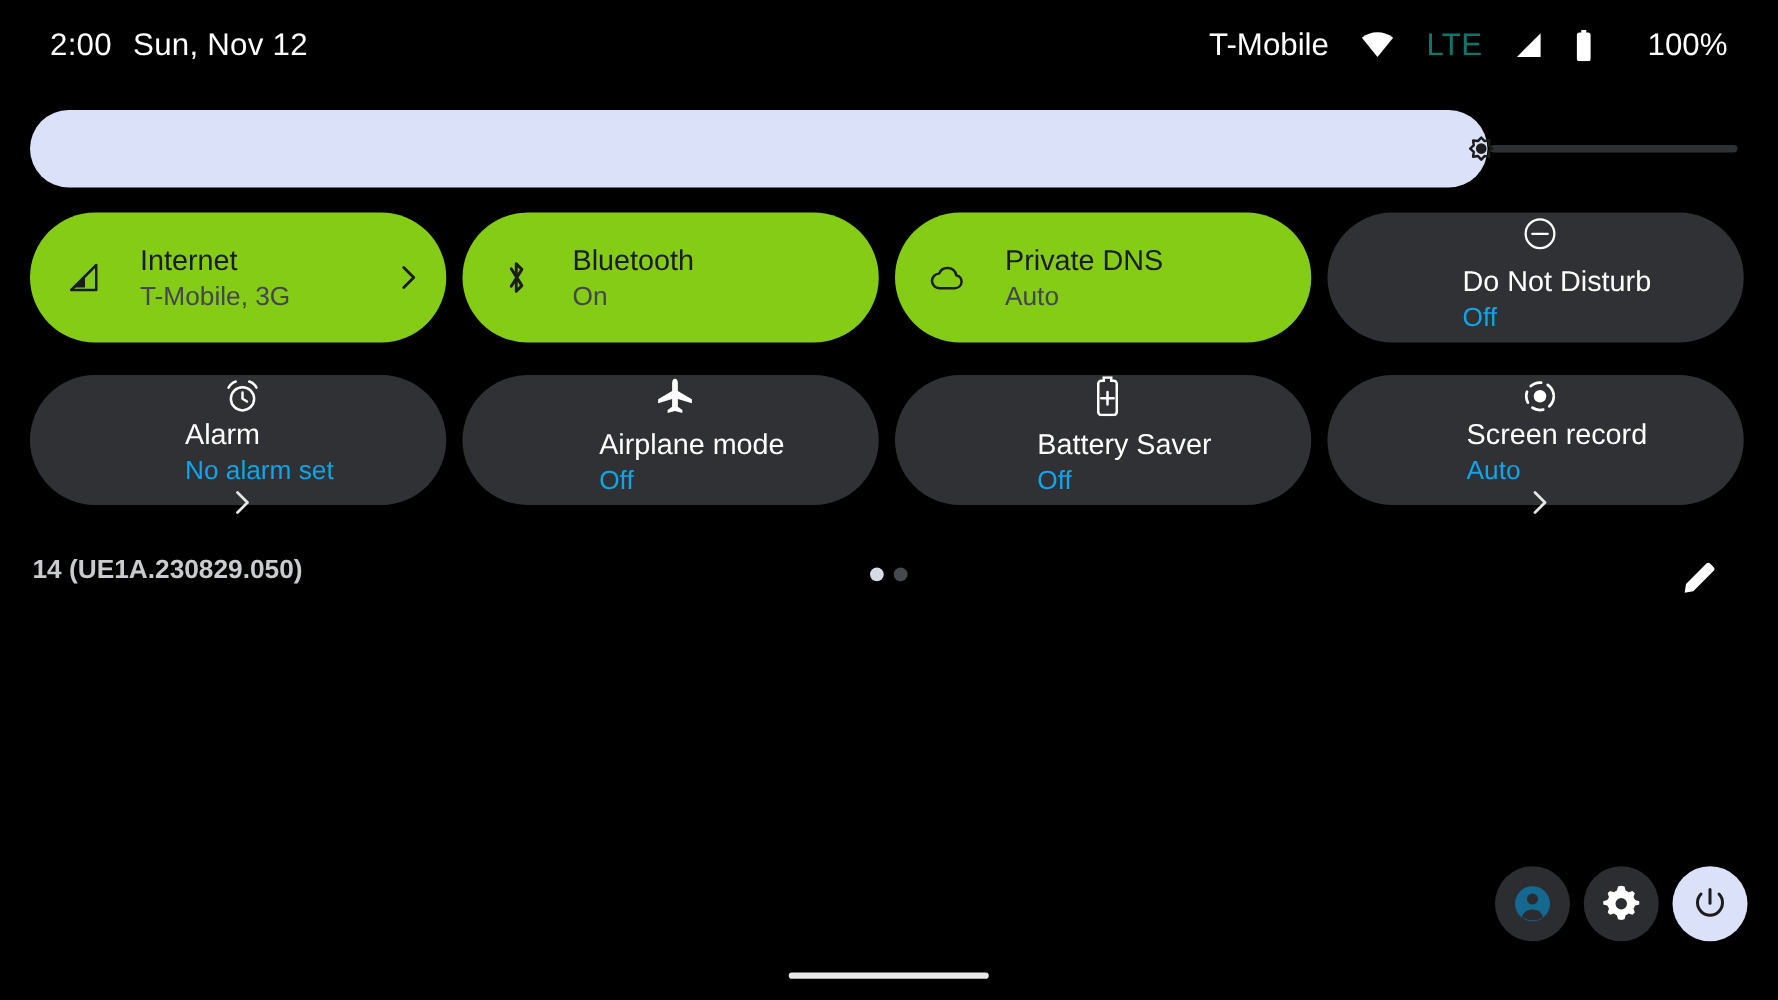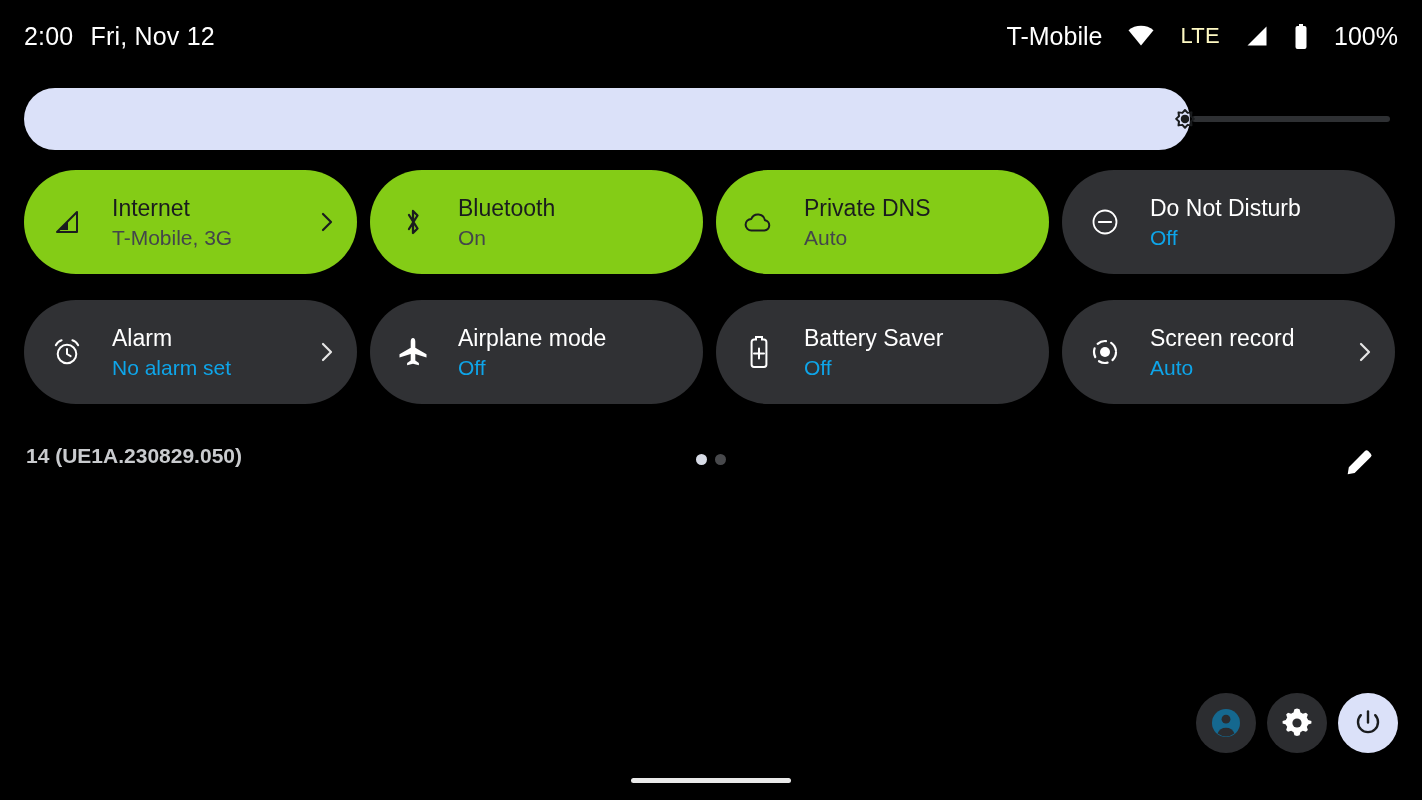--- a/index.html
+++ b/index.html
@@ -15,29 +15,29 @@
     background: #000;
     color: #e8e8e8;
   }
 
   
   #status-bar {
     position: absolute; left: 0; top: 0;
     width: 1422px; height: 72px;
     display: flex; align-items: center;
     justify-content: space-between;
-    padding: 0 24px;
+    padding: 0 40px;
   }
   .status-left { display: flex; align-items: baseline; gap: 17px; }
   .status-left .clock { font-size: 25px; color: #ffffff; letter-spacing: .2px; }
   .status-left .date  { font-size: 25px; color: #ffffff; letter-spacing: .2px; }
   .status-right { display: flex; align-items: center; gap: 26px; }
   .status-right .carrier { font-size: 25px; color: #ffffff; }
-  .status-right .lte { font-size: 22px; color: #fef9c3; letter-spacing: .3px; }
-  .status-right .batt-pct { font-size: 25px; color: #ffffff; margin-left: 0; }
+  .status-right .lte { font-size: 25px; color: #0f766e; letter-spacing: .3px; }
+  .status-right .batt-pct { font-size: 25px; color: #ffffff; margin-left: 18px; }
   .sicon { display: inline-block; line-height: 0; }
 
   
   #brightness-row {
     position: absolute; left: 24px; top: 88px;
     width: 1374px; height: 62px;
   }
   #brightness-track-bg {
     position: absolute; left: 1168px; top: 28px;
     width: 198px; height: 6px; border-radius: 3px;
@@ -64,21 +64,21 @@
     column-gap: 13px;
     row-gap: 26px;
   }
   .tile {
     position: relative;
     border-radius: 52px;
     display: flex; align-items: center;
     padding-left: 26px; padding-right: 20px;
   }
   .tile.on  { background: #84cc16; }
-  .tile.off { background: #303134; }
+  .tile.off { background: #303134; flex-direction: column; }
   .tile-icon {
     width: 34px; height: 34px;
     flex: 0 0 34px;
     display: flex; align-items: center; justify-content: center;
     line-height: 0;
   }
   .tile-text {
     margin-left: 28px;
     display: flex; flex-direction: column; justify-content: center;
     gap: 3px; min-width: 0; flex: 1 1 auto;
@@ -139,21 +139,21 @@
   }
 </style>
 </head>
 <body>
 
 <div id="screen">
 
   <div id="status-bar">
     <div class="status-left">
       <span class="clock">2:00</span>
-      <span class="date">Fri, Nov 12</span>
+      <span class="date">Sun, Nov 12</span>
     </div>
     <div class="status-right">
       <span class="carrier">T-Mobile</span>
       <span class="sicon">
         <svg width="26" height="22" viewBox="0 0 26 22">
           <path d="M13 20.5 L0.5 5.2 C4 2.3 8.3 0.8 13 0.8 C17.7 0.8 22 2.3 25.5 5.2 Z" fill="#ffffff"></path>
         </svg>
       </span>
       <span class="lte">LTE</span>
       <span class="sicon">

